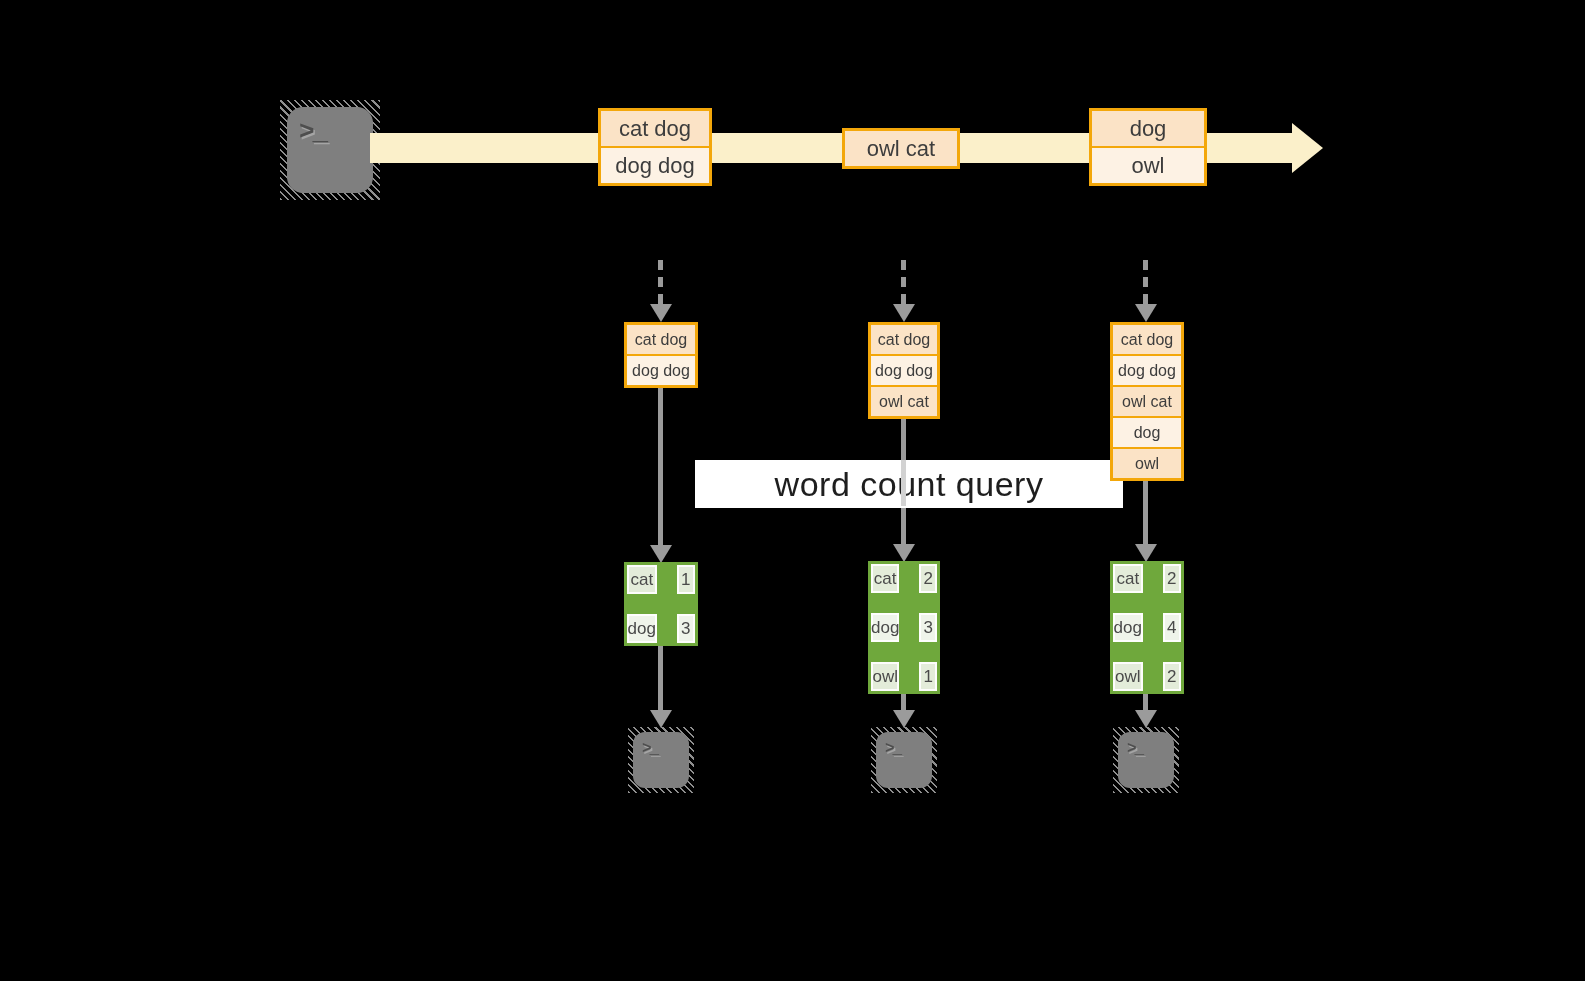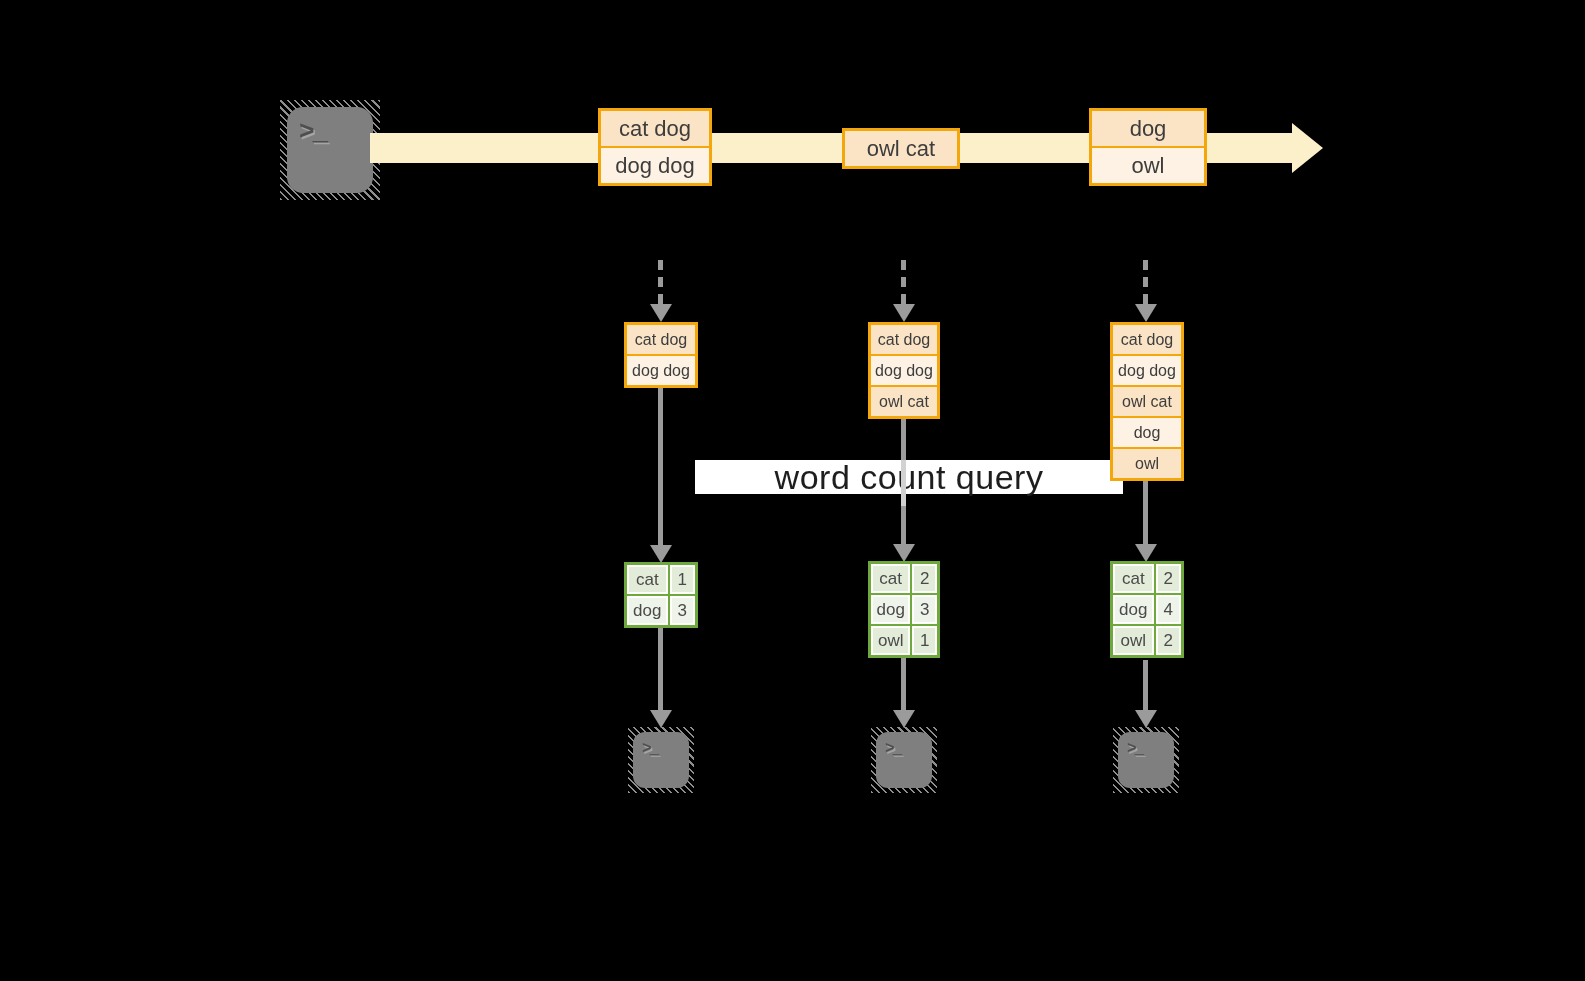--- a/index.html
+++ b/index.html
@@ -44,35 +44,35 @@
   .stack .cell{height:29px;font-size:16px;}
   .box-b1{left:598px;top:108px;width:114px;}
   .box-b2{left:842px;top:128px;width:118px;}
   .box-b3{left:1089px;top:108px;width:118px;}
   .stack-1{left:624px;top:322px;width:74px;}
   .stack-2{left:868px;top:322px;width:72px;}
   .stack-3{left:1110px;top:322px;width:74px;z-index:7;}
 
   
   .gtable{position:absolute;border:3px solid var(--green_border);background:var(--green_border);
-    display:grid;grid-template-columns:1.6fr 1fr;gap:2px;box-sizing:border-box;z-index:6;}
+    display:grid;grid-template-columns:1.6fr 1fr;gap:20px;box-sizing:border-box;z-index:6;}
   .gtable .gcell{height:29px;background:var(--green_cell);box-shadow:inset 0 0 0 2px rgba(255,255,255,.9);
     color:#4a4a4a;font-size:17px;display:flex;align-items:center;justify-content:center;}
   .gtable .gcell:nth-child(4n+3),.gtable .gcell:nth-child(4n+4){background:var(--green_cell_light);}
   .gtable-1{left:624px;top:562px;width:74px;}
   .gtable-2{left:868px;top:561px;width:72px;}
   .gtable-3{left:1110px;top:561px;width:74px;}
 
   
   .vline{position:absolute;width:5px;background:var(--arrow_gray);}
   .vdash{position:absolute;width:0;border-left:5px dashed var(--arrow_gray);}
   .vhead{position:absolute;width:0;height:0;border-left:11px solid transparent;border-right:11px solid transparent;border-top:18px solid var(--arrow_gray);}
 
   
-  .query-box{position:absolute;left:695px;top:460px;width:428px;height:34px;background:var(--query_box_bg);z-index:5;
+  .query-box{position:absolute;left:695px;top:460px;width:428px;height:48px;background:var(--query_box_bg);z-index:5;
     display:flex;align-items:center;justify-content:center;}
   .query-box span{font-size:34px;font-weight:300;color:#1e1e1e;letter-spacing:.5px;}
   .query-line{position:absolute;left:901px;top:460px;width:5px;height:46px;background:#d2d2d2;z-index:6;}
 </style>
 </head>
 <body>
 
 <div class="stage">
 
   <div class="term term-src">

